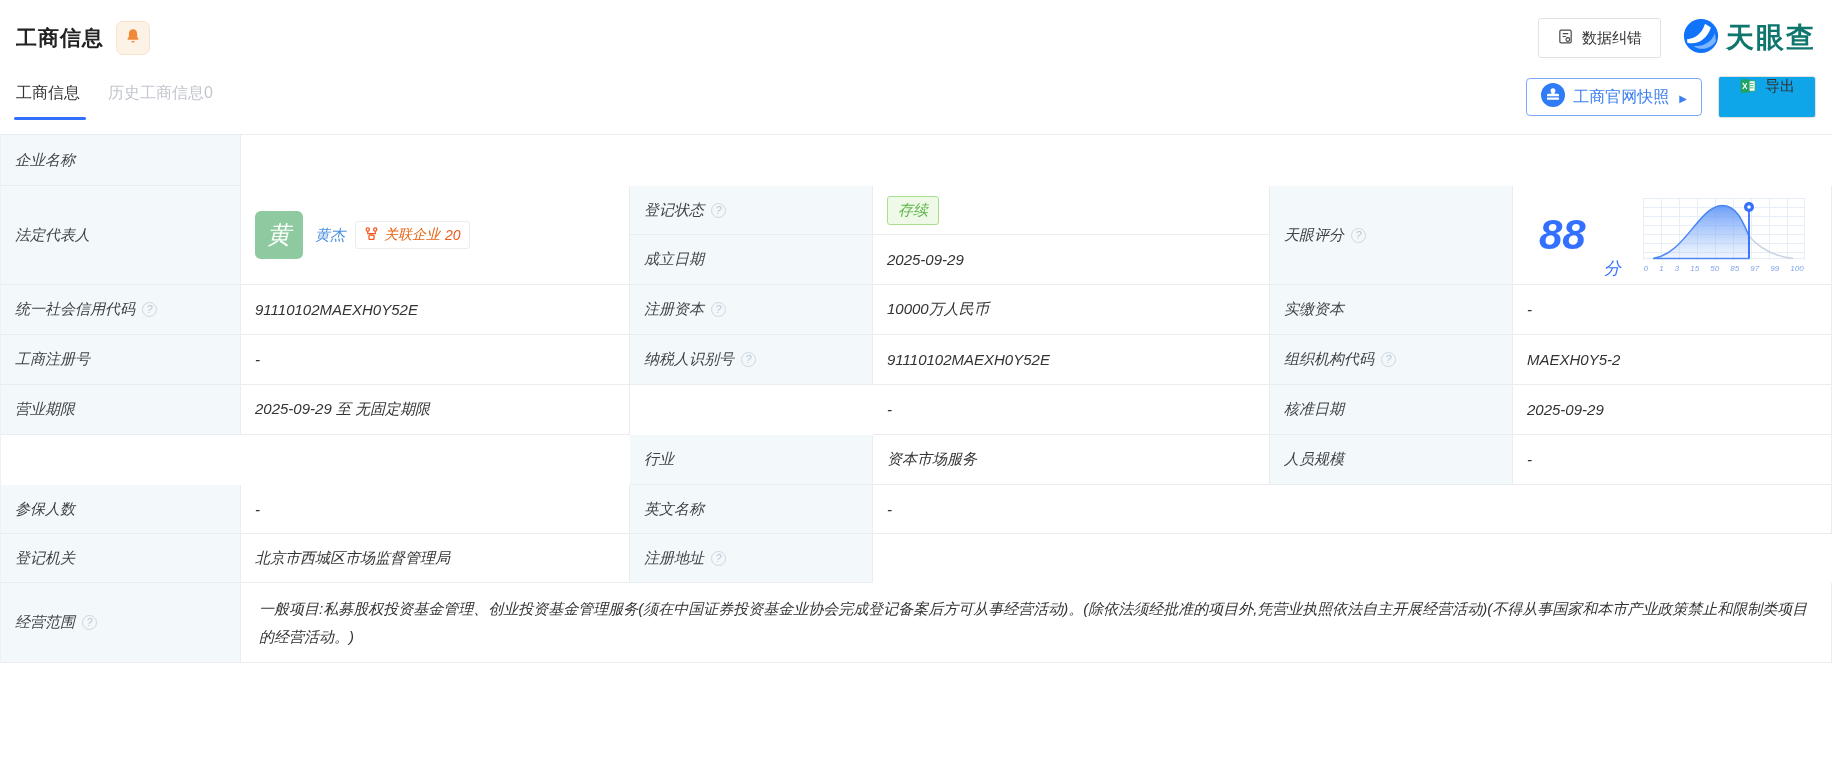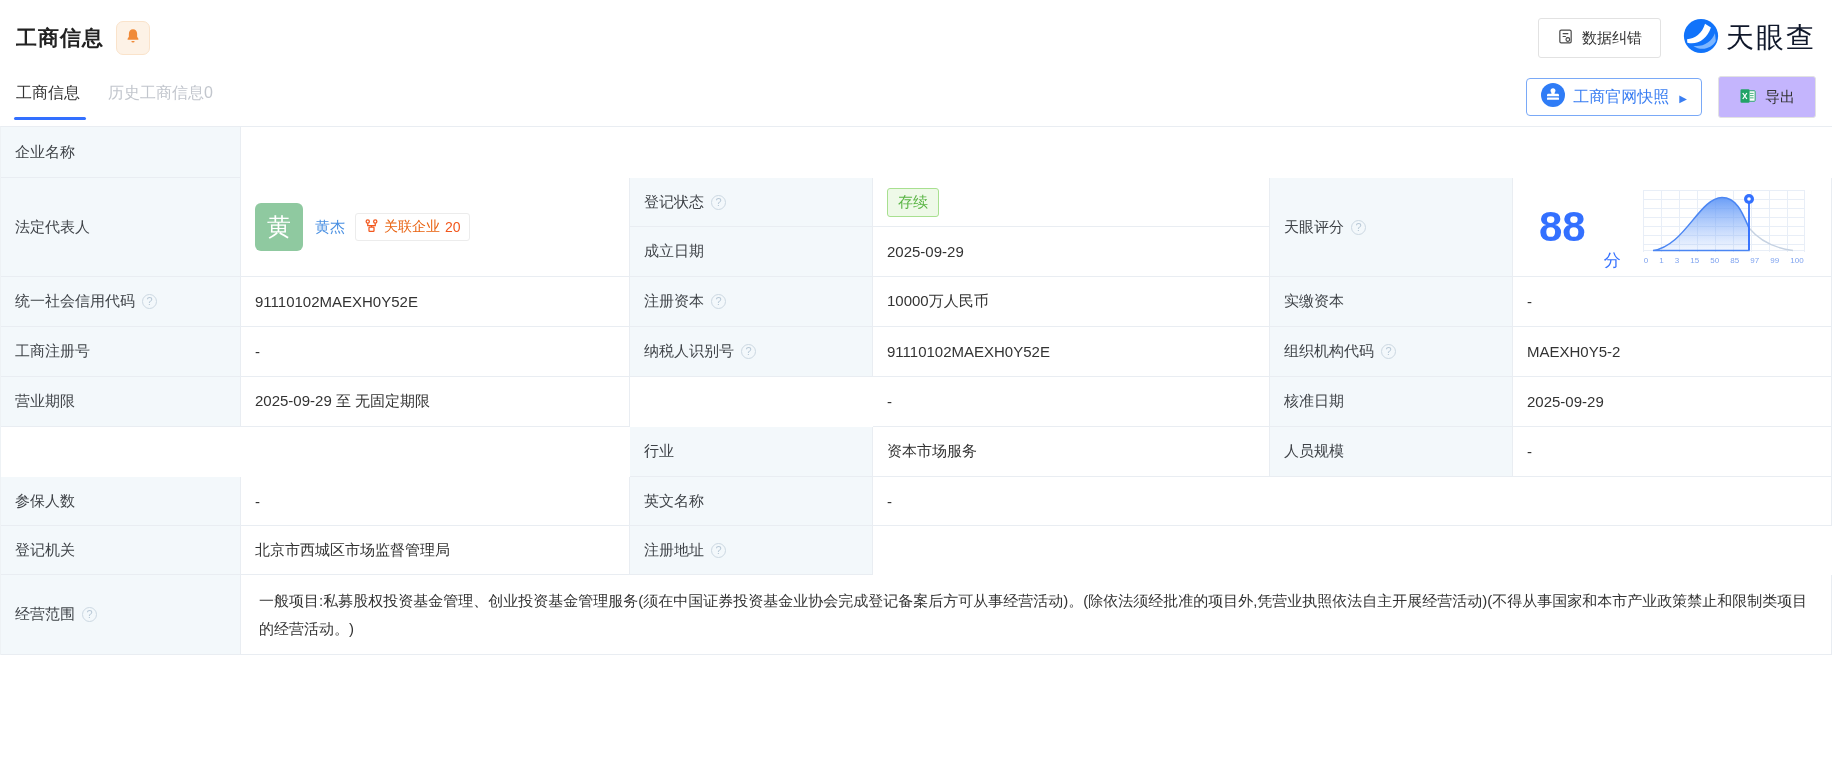--- a/index.html
+++ b/index.html
@@ -10,43 +10,43 @@
   .topbar { display: flex; align-items: center; padding: 18px 16px 0 16px; }
   .page-title { font-size: 21px; font-weight: bold; color: #222; letter-spacing: 1px; }
   .bell-wrap { width: 34px; height: 34px; margin-left: 12px; background: #fdf2e6;
     border: 1px solid #fae3cb; border-radius: 7px; display: flex; align-items: center;
     justify-content: center; cursor: pointer; }
   .spacer { flex: 1; }
   .btn-plain { display: inline-flex; align-items: center; gap: 8px; height: 40px;
     padding: 4px 18px; background: #fff; border: 1px solid #e2e2e2; border-radius: 3px;
     font-size: 15px; color: #333; cursor: pointer; }
   .logo { display: inline-flex; align-items: center; gap: 7px; margin-left: 22px; }
-  .logo-text { font-size: 28px; font-weight: normal; color: #0f172a; letter-spacing: 2px; }
+  .logo-text { font-size: 28px; font-weight: bold; color: #0f766e; letter-spacing: 2px; }
 
   
   .subbar { display: flex; align-items: center; padding: 0 16px; margin-top: 16px; height: 46px; }
   .tabs { display: flex; gap: 28px; align-self: flex-end; }
   .tab { position: relative; font-size: 16px; padding-bottom: 16px; cursor: pointer; }
   .tab.active { color: #333; }
   .tab.active::after { content: ""; position: absolute; left: -2px; right: -6px; bottom: 0;
     height: 3px; background: #3370ff; border-radius: 2px; }
   .tab.inactive { color: #c2c6cd; }
   .btn-snapshot { display: inline-flex; align-items: center; gap: 8px; height: 38px;
     padding: 0 14px; background: #fff; border: 1px solid #7aa9f7; border-radius: 4px;
     font-size: 16px; color: #3a7ef2; cursor: pointer; margin-right: 16px; }
   .btn-snapshot .arrow::after { content: "▶"; font-size: 10px; color: #3a7ef2; margin-left: 2px; }
-  .btn-export { display: inline-flex; align-items: center; gap: 8px; height: 42px;
-    padding: 0 20px; background: #c4b5fd; border: 1px solid #e2e2e2; border-radius: 3px;
+  .btn-export { display: inline-flex; gap: 8px; height: 42px;
+    padding: 0 20px; background: #0ea5e9; border: 1px solid #e2e2e2; border-radius: 3px;
     font-size: 15px; color: #333; cursor: pointer; }
 
   
-  .biz-table { margin-top: 6px; display: grid;
+  .biz-table { margin-top: 14px; display: grid;
     grid-template-columns: 240px 389px 243px 397px 243px 1fr;
     grid-template-rows: 51px 49px 50px 50px 50px 50px 50px 49px 49px 80px;
-    border-top: 1px solid #e9edf2; border-left: 1px solid #eef2f5; }
+    border-top: 1px solid #e9edf2; border-left: 1px solid #eef2f5; font-style: italic; }
   .cell { display: flex; align-items: center; padding: 0 14px; font-size: 15px;
     border-right: 1px solid #e9edf2; border-bottom: 1px solid #e9edf2; background: #fff; }
   .lbl { background: #f3f8fb; color: #3f4348; }
   .qi { display: inline-flex; width: 15px; height: 15px; border: 1px solid #ccd8e2;
     border-radius: 50%; color: #b8c8d6; font-size: 11px; line-height: 13px;
     justify-content: center; margin-left: 7px; cursor: pointer; flex: none; }
   .qi::after { content: "?"; }
   .dash { color: #333; }
 
   .link { color: #4a90e2; cursor: pointer; text-decoration: none; }

